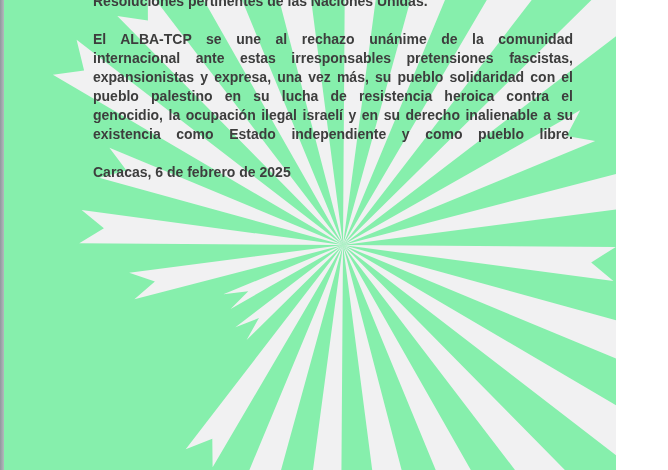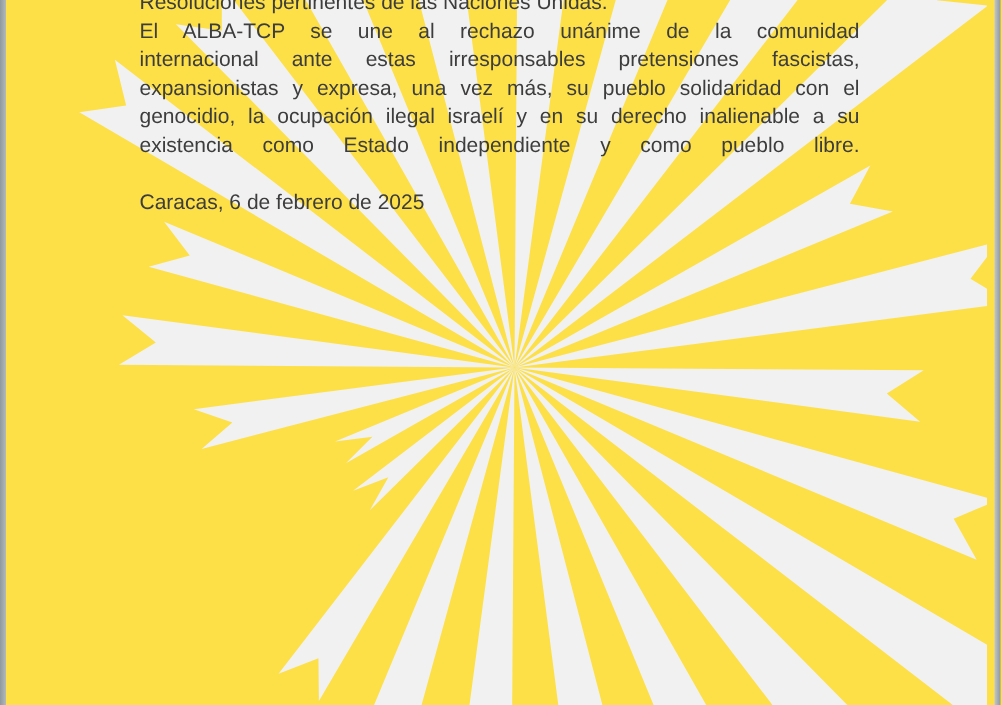--- a/index.html
+++ b/index.html
@@ -6,24 +6,25 @@
     margin: 0;
     padding: 0;
     width: 668px;
     height: 470px;
     overflow: hidden;
     background: #ffffff;
     font-family: "Liberation Sans", sans-serif;
   }
   .page {
     position: relative;
-    width: 668px;
+    width: 616px;
     height: 470px;
-    background: #fde047;
+    background: #86efac;
     overflow: hidden;
+    font-weight: bold;
   }
   .watermark {
     position: absolute;
     left: 0; top: 0;
     width: 668px;
     height: 470px;
     z-index: 0;
     pointer-events: none;
   }
   .page-border {
@@ -49,20 +50,21 @@
     z-index: 1;
     font-size: 14px;
     line-height: 19px;
     color: #3d3d3d;
   }
   .clipped-line {
     text-align: left;
     white-space: nowrap;
   }
   .body-paragraph {
+    margin-top: 19px;
   }
   .jline {
     text-align: justify;
     text-align-last: justify;
   }
   .jline-last {
     text-align: center;
   }
   .dateline {
     margin-top: 19px;
@@ -111,20 +113,21 @@
   <div class="page-border left"></div>
   <div class="page-border right"></div>
 
   <div class="content">
     <div class="clipped-line">Resoluciones pertinentes de las Naciones Unidas.</div>
 
     <div class="body-paragraph">
       <div class="jline">El ALBA-TCP se une al rechazo unánime de la comunidad</div>
       <div class="jline">internacional ante estas irresponsables pretensiones fascistas,</div>
       <div class="jline">expansionistas y expresa, una vez más, su pueblo solidaridad con el</div>
+      <div class="jline">pueblo palestino en su lucha de resistencia heroica contra el</div>
       <div class="jline">genocidio, la ocupación ilegal israelí y en su derecho inalienable a su</div>
       <div class="jline jline-last">existencia como Estado independiente y como pueblo libre.</div>
     </div>
 
     <div class="dateline">Caracas, 6 de febrero de 2025</div>
   </div>
 
 </div>
 
 </body></html>

